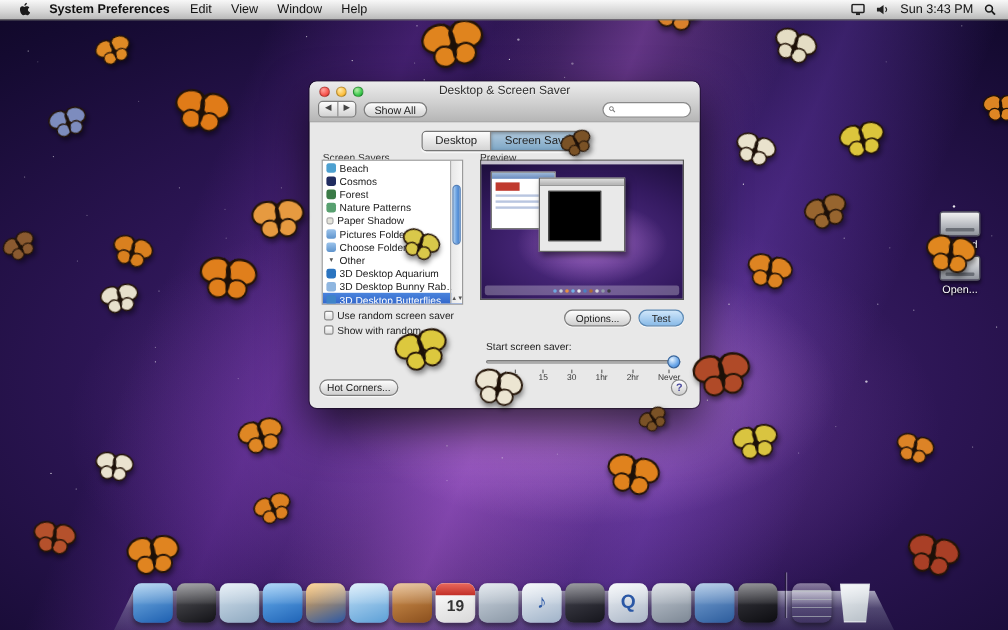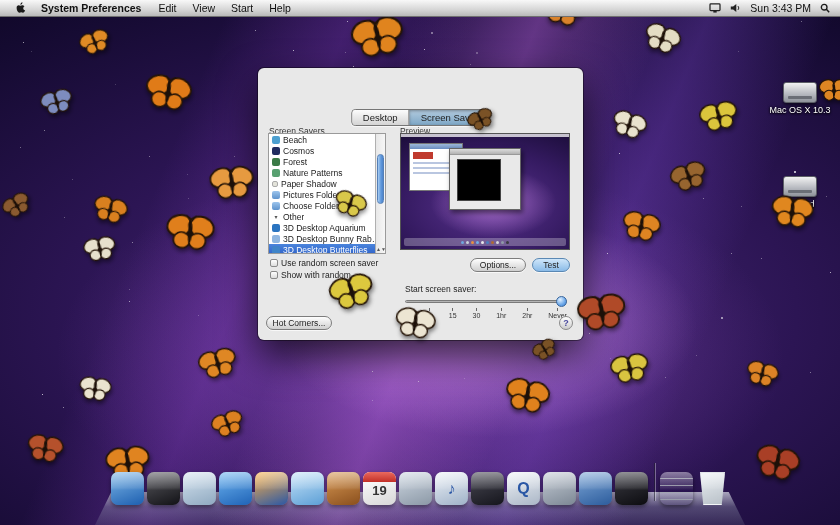--- a/index.html
+++ b/index.html
@@ -110,21 +110,21 @@
   
   .butterflies{position:absolute;inset:0;z-index:80;pointer-events:none;}
   .butterfly{position:absolute;filter:drop-shadow(1px 3px 2px rgba(0,0,0,.45));}
   .butterfly svg{display:block;}
 
   
   .dock-wrap{position:absolute;left:0;right:0;bottom:0;z-index:90;}
   .dock-shelf{position:absolute;bottom:0;left:95px;right:95px;height:33px;
     background:linear-gradient(rgba(240,245,250,.65), rgba(175,185,200,.32) 45%, rgba(140,150,165,.18));
     clip-path:polygon(2.5% 0,97.5% 0,100% 100%,0 100%);}
-  .dock{position:relative;margin:0 auto;display:flex;align-items:flex-end;justify-content:center;height:47px;padding-bottom:20px;}
+  .dock{position:relative;margin:0 auto;display:flex;align-items:flex-end;justify-content:center;height:47px;padding-bottom:6px;}
   .dock-icon{width:33px;height:33px;margin:0 1.5px;border-radius:7px;position:relative;box-shadow:0 2px 4px rgba(0,0,0,.45);}
   .dock-icon::after{content:'';position:absolute;inset:0;border-radius:7px;
     background:linear-gradient(rgba(255,255,255,.45),rgba(255,255,255,.10) 48%,rgba(255,255,255,0) 55%);}
   .dock-icon .glyph{position:absolute;inset:0;display:flex;align-items:center;justify-content:center;font-size:16px;font-weight:bold;color:#2a57a5;z-index:2;}
   .ical-band{position:absolute;top:0;left:0;right:0;height:10px;border-radius:7px 7px 0 0;background:linear-gradient(#ea6a5e,#c22f27);z-index:2;}
   .ical-day{position:absolute;top:11px;left:0;right:0;text-align:center;font-size:13px;font-weight:bold;color:#333;z-index:2;}
   .dock-sep{width:1px;height:38px;margin:0 4px 4px;background:rgba(30,30,40,.55);box-shadow:1px 0 0 rgba(255,255,255,.35);}
   .dock-icon.trash{clip-path:polygon(12% 0,88% 0,78% 100%,22% 100%);border-radius:3px;box-shadow:none;border:1px solid rgba(255,255,255,.55);}
   .dock-icon.documents-stack{background-image:repeating-linear-gradient(rgba(160,165,175,.0) 0 6px, rgba(160,165,175,.8) 6px 7px)!important;}
 </style>
@@ -199,35 +199,57 @@
       <div class="star" style="left: 794.408px; top: 170.918px; height: 2px; width: 2px; opacity: 0.91;"></div>
       <div class="star" style="left: 345.334px; top: 52.4479px; height: 1px; width: 1px; opacity: 0.4;"></div>
       <div class="star" style="left: 606.663px; top: 253.319px; height: 1px; width: 1px; opacity: 0.93;"></div>
       <div class="star" style="left: 295.531px; top: 146.371px; height: 1px; width: 1px; opacity: 0.36;"></div>
       <div class="star" style="left: 518.926px; top: 334.073px; height: 2px; width: 2px; opacity: 0.75;"></div>
       <div class="star" style="left: 490.576px; top: 70.7469px; height: 1px; width: 1px; opacity: 0.75;"></div>
       <div class="star" style="left: 510.505px; top: 151.453px; height: 2px; width: 2px; opacity: 0.48;"></div>
     </div>
 
   <div class="desktop-icons">
-    <div class="dicon" style="top:82px">
-      <div class="drive-icon">
-          <i></i>
-        </div>
-      <div class="dlabel">Mac OS X 10.3</div>
-    </div>
     <div class="dicon" style="top:176px">
       <div class="drive-icon">
           <i></i>
         </div>
       <div class="dlabel">Shared</div>
     </div>
+    <div class="dicon" style="top:213px">
+      <div class="drive-icon">
+          <i></i>
+        </div>
+      <div class="dlabel">Open...</div>
+    </div>
   </div>
 
   <div class="window">
+    <div class="win-top">
+      <div class="lights">
+        <span class="light red"></span>
+        <span class="light yellow"></span>
+        <span class="light green"></span>
+      </div>
+      <div class="title">Desktop &amp; Screen Saver</div>
+      <div class="toolbar">
+        <span class="navseg">
+          <span class="navbtn">◀</span>
+          <span class="navbtn">▶</span>
+        </span>
+        <span class="btn">Show All</span>
+        <span class="searchfield">
+          <svg width="8" height="8" viewBox="0 0 12 12">
+              <circle cx="5" cy="5" r="3.2" fill="none" stroke="#777" stroke-width="1.6"></circle>
+              <path d="M7.5 7.5 L11 11" stroke="#777" stroke-width="1.8"></path>
+            </svg>
+          <input value="" style="">
+        </span>
+      </div>
+    </div>
 
     <div class="content">
       <div class="tabs">
         <span class="tab">Desktop</span>
         <span class="tab selected">Screen Saver</span>
       </div>
 
       <div class="ss-heading">Screen Savers</div>
 
       <div class="ss-list">
@@ -697,21 +719,21 @@
 
   <div class="menubar">
     <span class="apple">
       <svg width="10" height="12" viewBox="0 0 16 19">
           <path fill="#1a1a1a" d="M11.6 10.1c0-2.2 1.8-3.2 1.9-3.3-1-1.5-2.6-1.7-3.2-1.7-1.4-.1-2.7.8-3.4.8-.7 0-1.8-.8-2.9-.8C2.6 5.2 1 6.4 1 8.9c0 1.5.3 3 .8 4.4.7 1.7 2.4 3.7 3.7 3.6 1-.1 1.6-.7 2.8-.7 1.2 0 1.7.7 2.9.7 1.2 0 2.8-2 3.4-3.6-2.4-1.1-3-2.4-3-3.2zM9.4 3.1c.6-.7 1-1.7.9-2.7-.9 0-1.9.6-2.5 1.3-.5.6-1 1.6-.9 2.6 1 .1 2-.5 2.5-1.2z"></path>
         </svg>
     </span>
     <span class="mi app">System Preferences</span>
     <span class="mi">Edit</span>
     <span class="mi">View</span>
-    <span class="mi">Start</span>
+    <span class="mi">Window</span>
     <span class="mi">Help</span>
     <span class="mb-right">
       <svg width="12" height="10" viewBox="0 0 14 12">
           <rect x="1" y="1" width="12" height="8" rx="1" fill="none" stroke="#222" stroke-width="1.5"></rect>
           <rect x="5" y="9.5" width="4" height="2" fill="#222"></rect>
         </svg>
       <svg width="11" height="10" viewBox="0 0 14 12">
           <path d="M1 4h3l4-3v10l-4-3H1z" fill="#222"></path>
           <path d="M10 3.5c1.5 1.5 1.5 3.5 0 5" stroke="#222" stroke-width="1.2" fill="none"></path>
         </svg>

